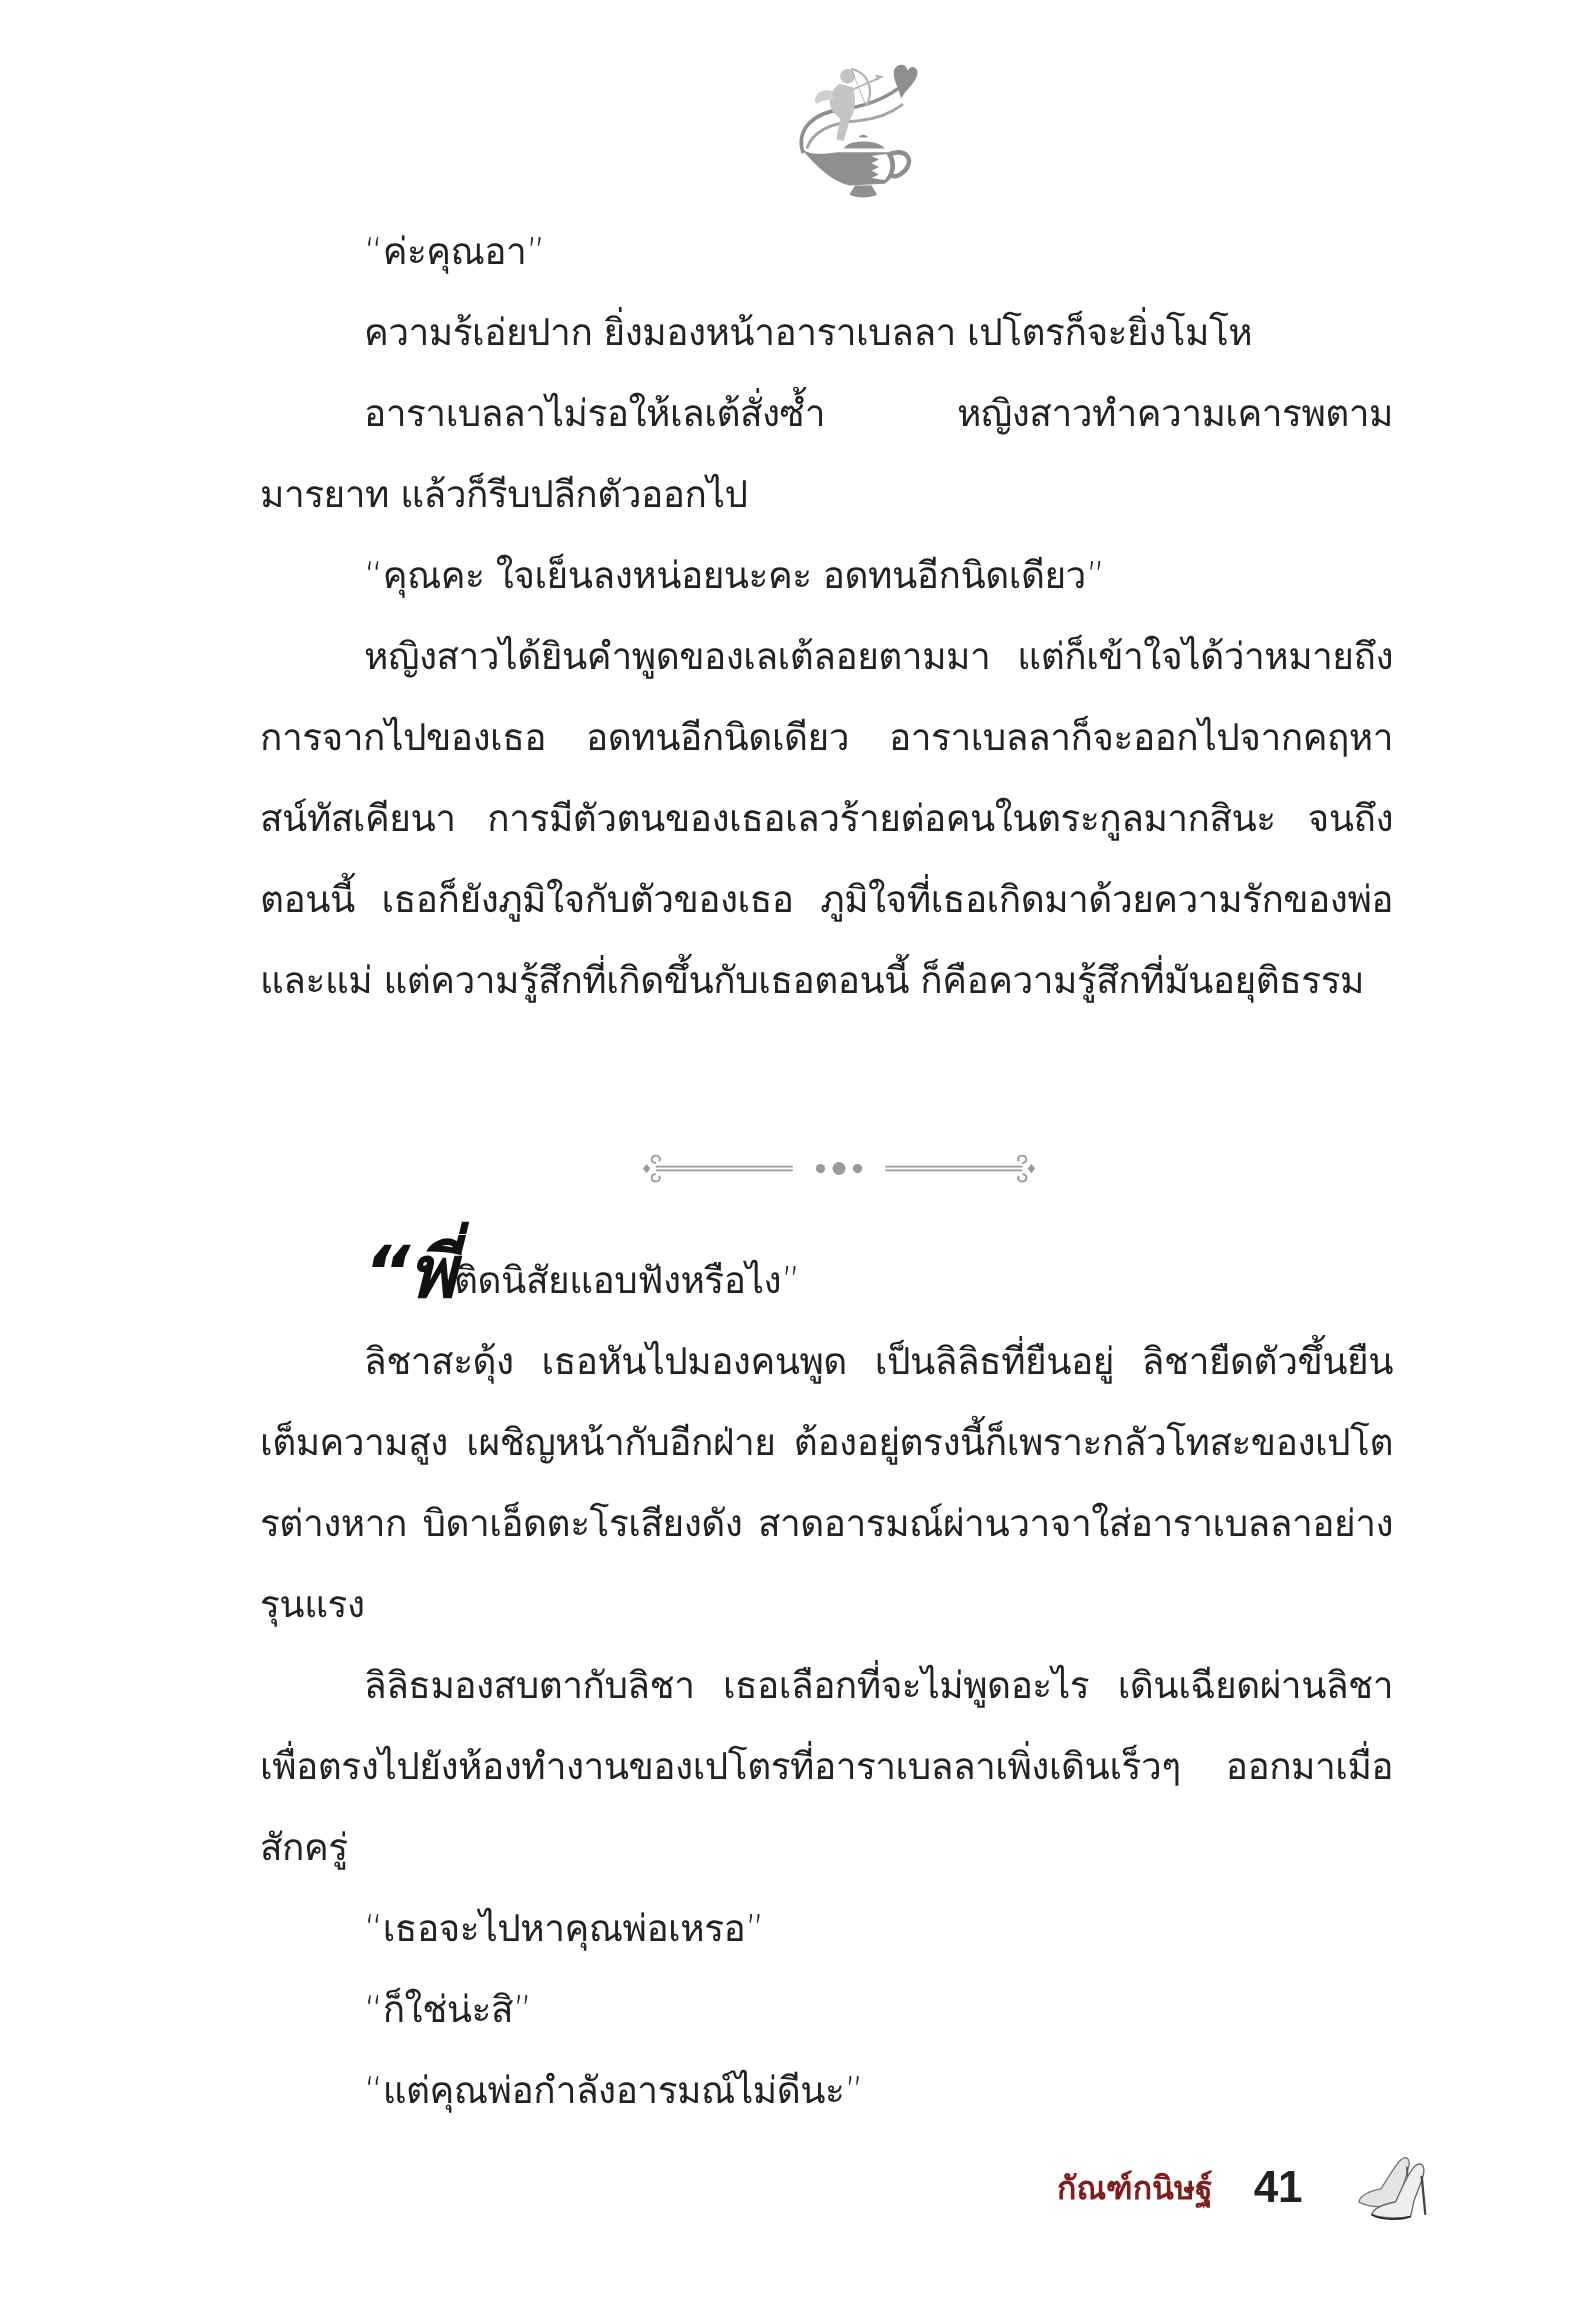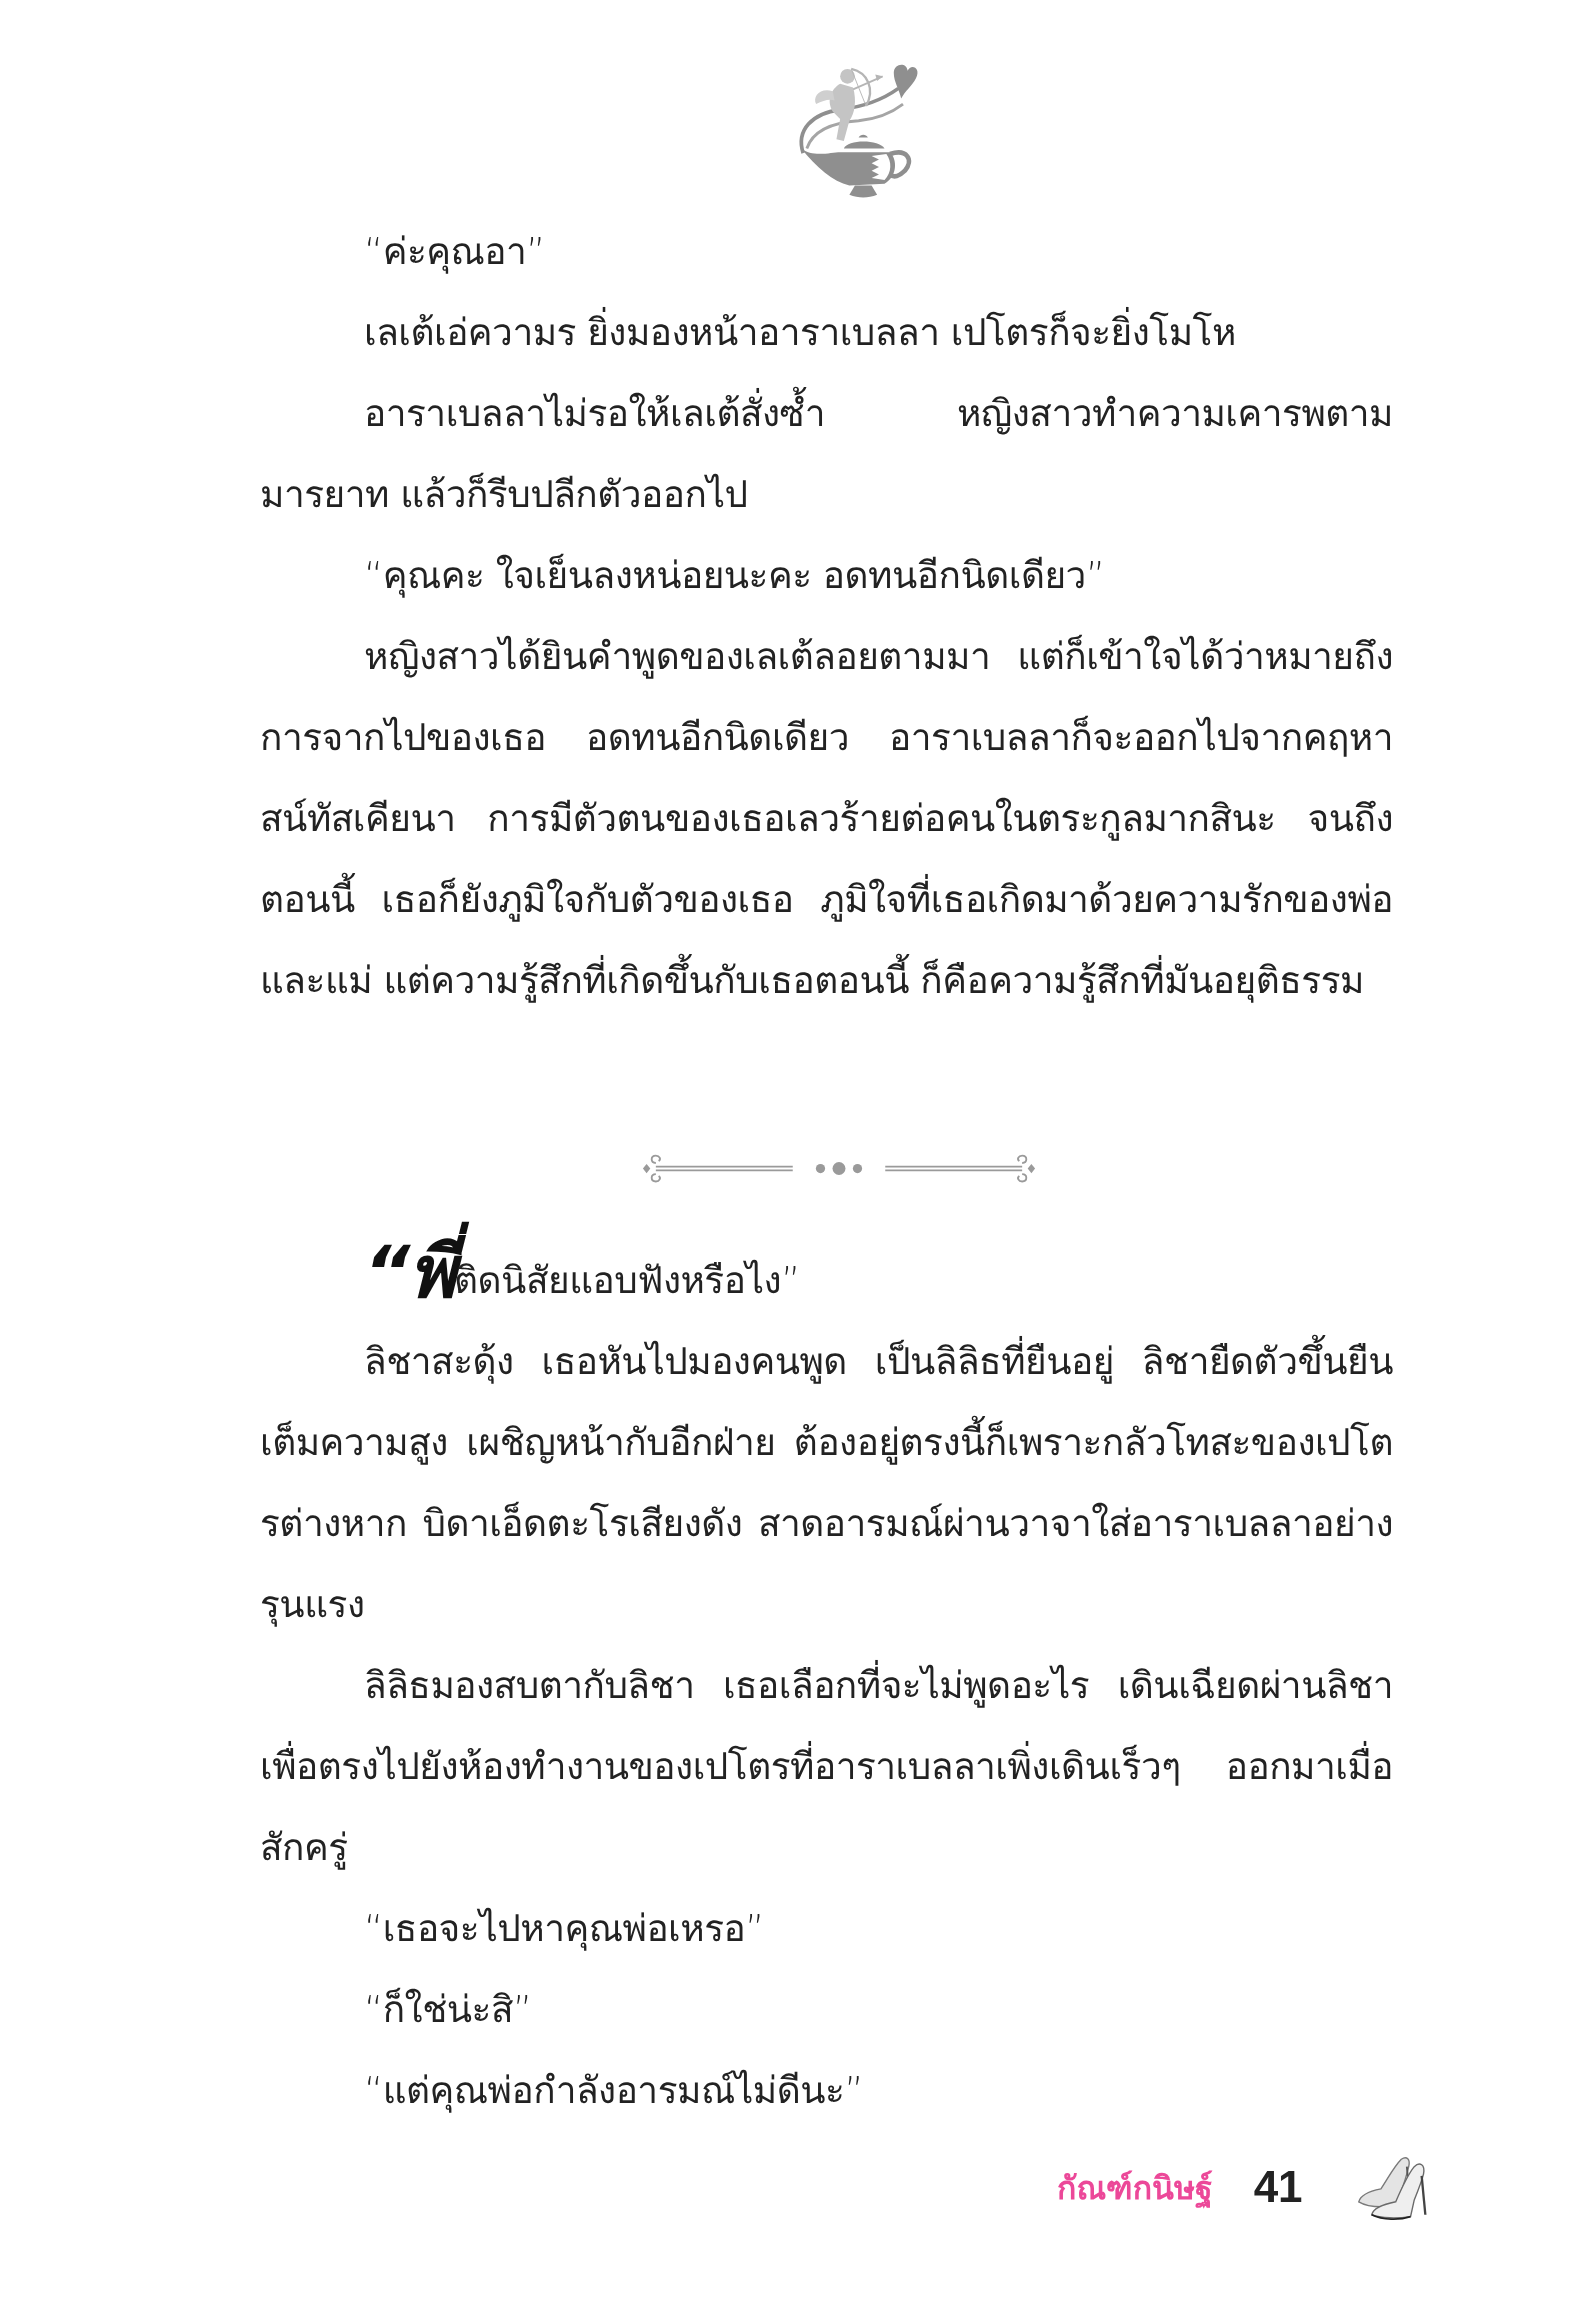--- a/index.html
+++ b/index.html
@@ -72,21 +72,21 @@
       top: 2150px;
       left: 1057px;
       height: 74px;
       display: flex;
       align-items: center;
     }
     .footer-title {
       font-family: "DejaVu Sans", sans-serif;
       font-weight: bold;
       font-size: 32px;
-      color: #ec4899;
+      color: #7f1d1d;
     }
     .footer-page {
       font-family: "Liberation Sans", sans-serif;
       font-weight: bold;
       font-size: 44px;
       color: #222;
       margin-left: 41px;
     }
     .shoes {
       margin-left: 37px;
@@ -120,21 +120,21 @@
 
   <path d="M104 108 L 112 112 L 104 116 L 112 120 L 104 124 L 112 128 L 104 132 L 118 134 C 126 126, 126 114, 120 106 Z" fill="#ffffff"></path>
 
   <path d="M124 106 C 142 100, 150 112, 140 124 C 134 130, 128 132, 124 128" stroke="#8f8f8f" stroke-width="5" fill="none"></path>
 
   <path d="M86 140 L 104 140 L 110 150 C 100 154, 90 154, 80 150 Z" fill="#8f8f8f"></path>
 </svg>
 
 <div class="text-block block-1">
   <p class="dlg">“ค่ะคุณอา”</p>
-  <p class="indent">เลเต้เอ่ความร ยิ่งมองหน้าอาราเบลลา เปโตรก็จะยิ่งโมโห</p>
+  <p class="indent">ความร้เอ่ยปาก ยิ่งมองหน้าอาราเบลลา เปโตรก็จะยิ่งโมโห</p>
   <p class="indent">อาราเบลลาไม่รอให้เลเต้สั่งซ้ำ  หญิงสาวทำความเคารพตามมารยาท แล้วก็รีบปลีกตัวออกไป</p>
   <p class="dlg">“คุณคะ ใจเย็นลงหน่อยนะคะ อดทนอีกนิดเดียว”</p>
   <p class="indent">หญิงสาวได้ยินคำพูดของเลเต้ลอยตามมา  แต่ก็เข้าใจได้ว่าหมายถึงการจากไปของเธอ อดทนอีกนิดเดียว อาราเบลลาก็จะออกไปจากคฤหาสน์ทัสเคียนา  การมีตัวตนของเธอเลวร้ายต่อคนในตระกูลมากสินะ จนถึงตอนนี้ เธอก็ยังภูมิใจกับตัวของเธอ ภูมิใจที่เธอเกิดมาด้วยความรักของพ่อและแม่  แต่ความรู้สึกที่เกิดขึ้นกับเธอตอนนี้ ก็คือความรู้สึกที่มันอยุติธรรม</p>
 </div>
 
 <svg class="divider" viewBox="0 0 440 40">
   <g fill="none" stroke="#9a9a9a" stroke-width="2">
 
     <path d="M22 14 C 16 14, 16 6, 22 6 C 26 6, 28 10, 25 12"></path>
     <path d="M22 26 C 16 26, 16 34, 22 34 C 26 34, 28 30, 25 28"></path>

